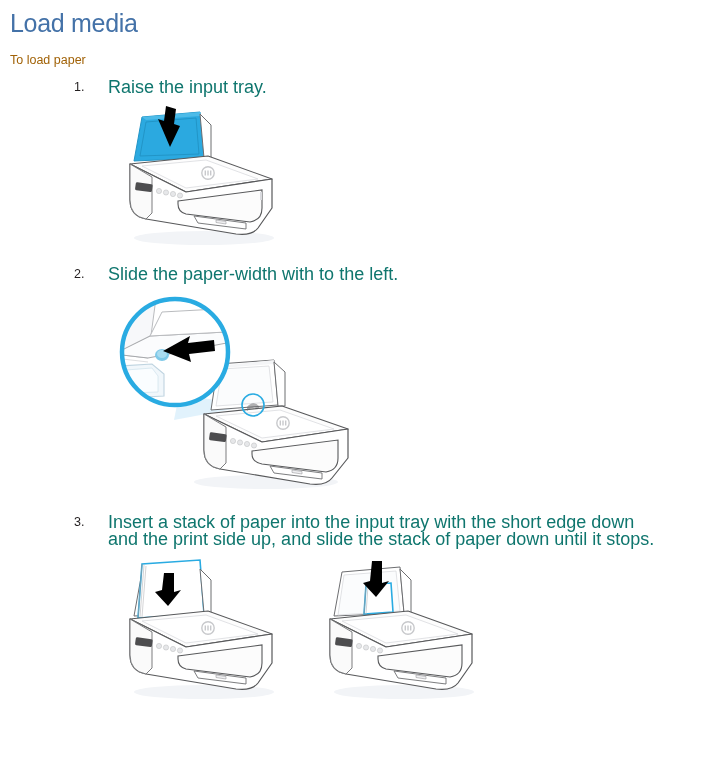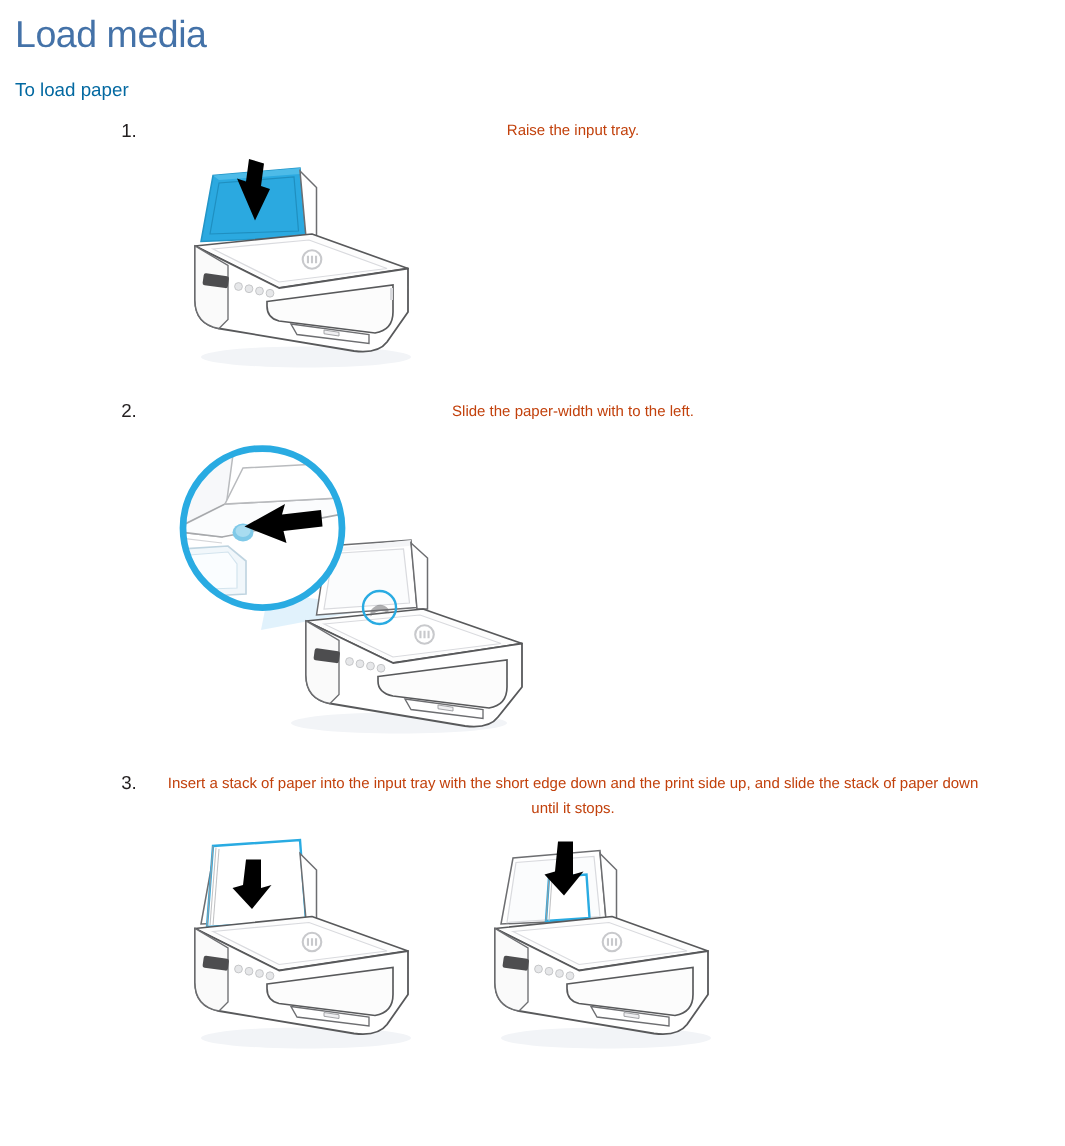--- a/index.html
+++ b/index.html
@@ -14,39 +14,38 @@
     color: #231f20;
     overflow: hidden;
     position: relative;
   }
   .page {
     width: 710px;
     height: 764px;
     position: relative;
     padding: 0;
     box-sizing: border-box;
-    text-align: center;
   }
   .doc-title {
     position: absolute;
     left: 10px;
     top: 8px;
     font-size: 25px;
     font-weight: 400;
     letter-spacing: -0.3px;
     color: #4472a8;
     line-height: 30px;
   }
   .section-heading {
     position: absolute;
     left: 10px;
     top: 52px;
     font-size: 12.5px;
     font-weight: 400;
-    color: #0369a1;
+    color: #a16207;
     line-height: 16px;
   }
   .step {
     position: absolute;
     left: 0;
     width: 710px;
   }
   .step-num {
     position: absolute;
     left: 74px;
@@ -54,22 +53,22 @@
     width: 24px;
     font-size: 12.5px;
     color: #231f20;
     line-height: 16px;
   }
   .step-text {
     position: absolute;
     left: 108px;
     top: 0;
     width: 548px;
-    font-size: 10px;
-    color: #c2410c;
+    font-size: 18px;
+    color: #0f766e;
     line-height: 17px;
   }
   .figure {
     position: absolute;
   }
   .figure svg { display: block; }
 </style>
 </head>
 <body>
 

